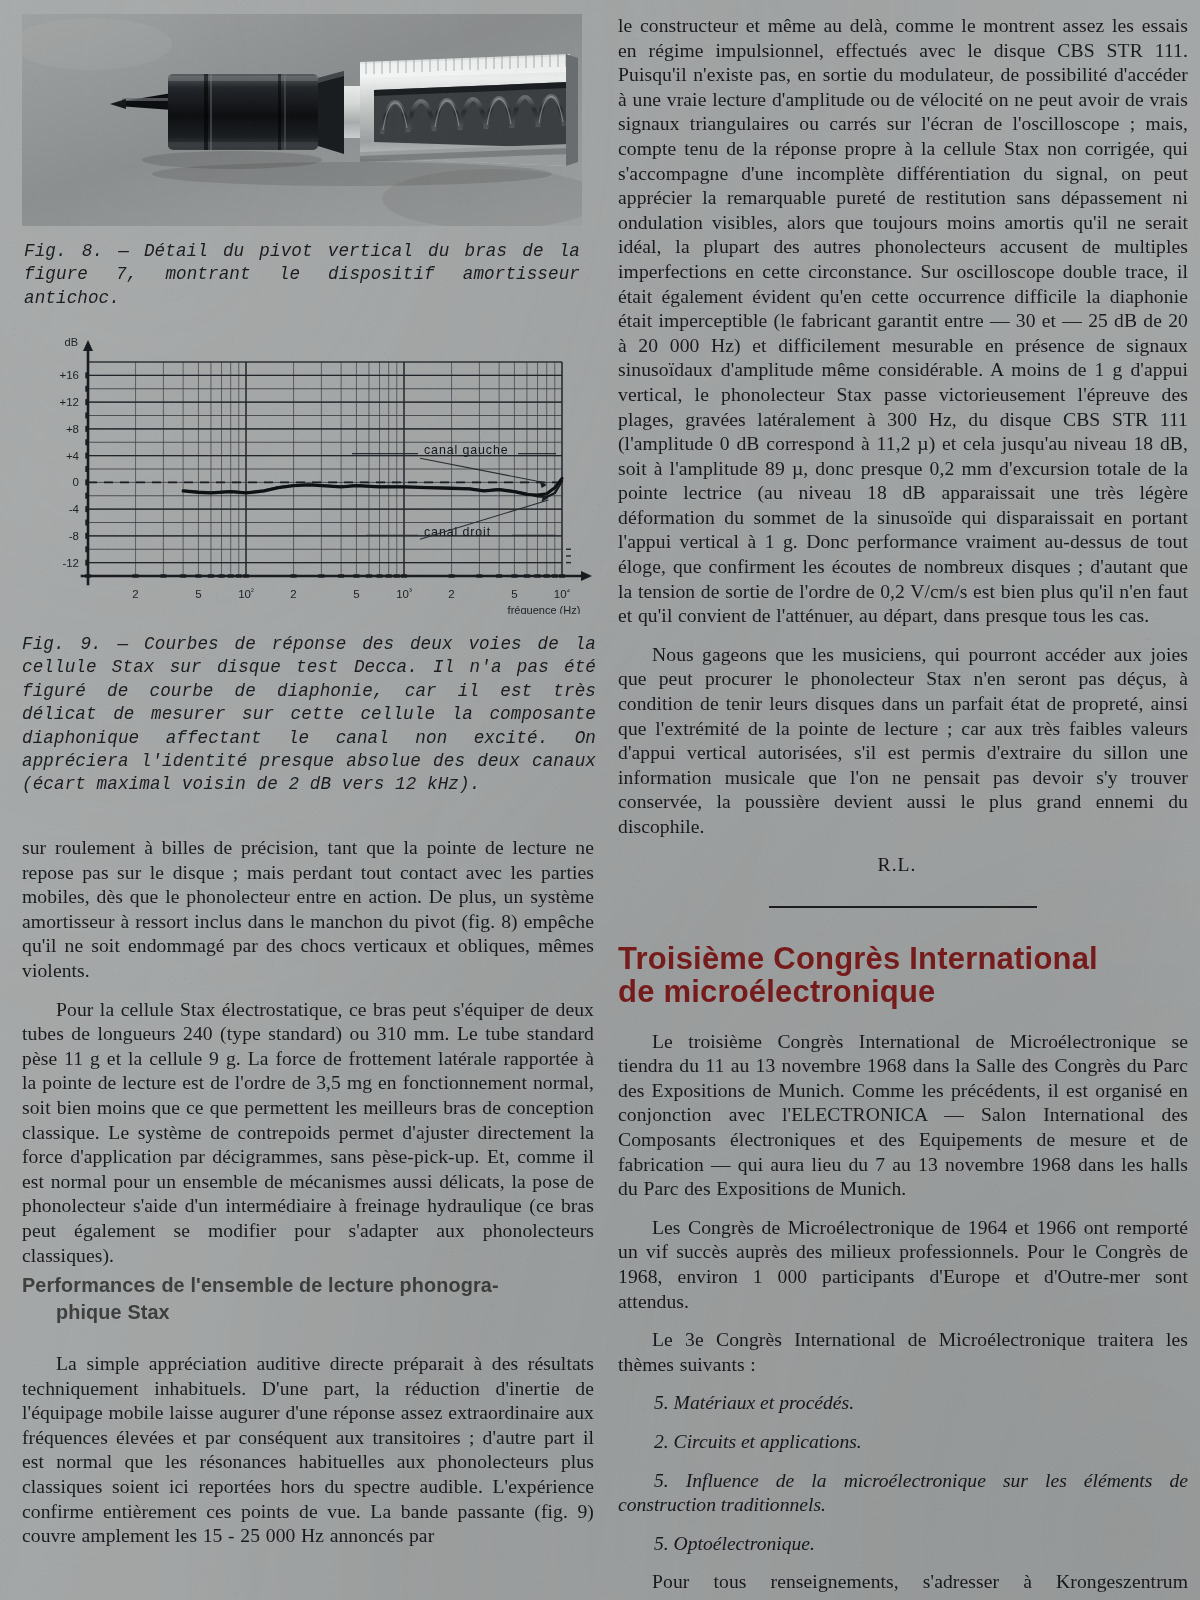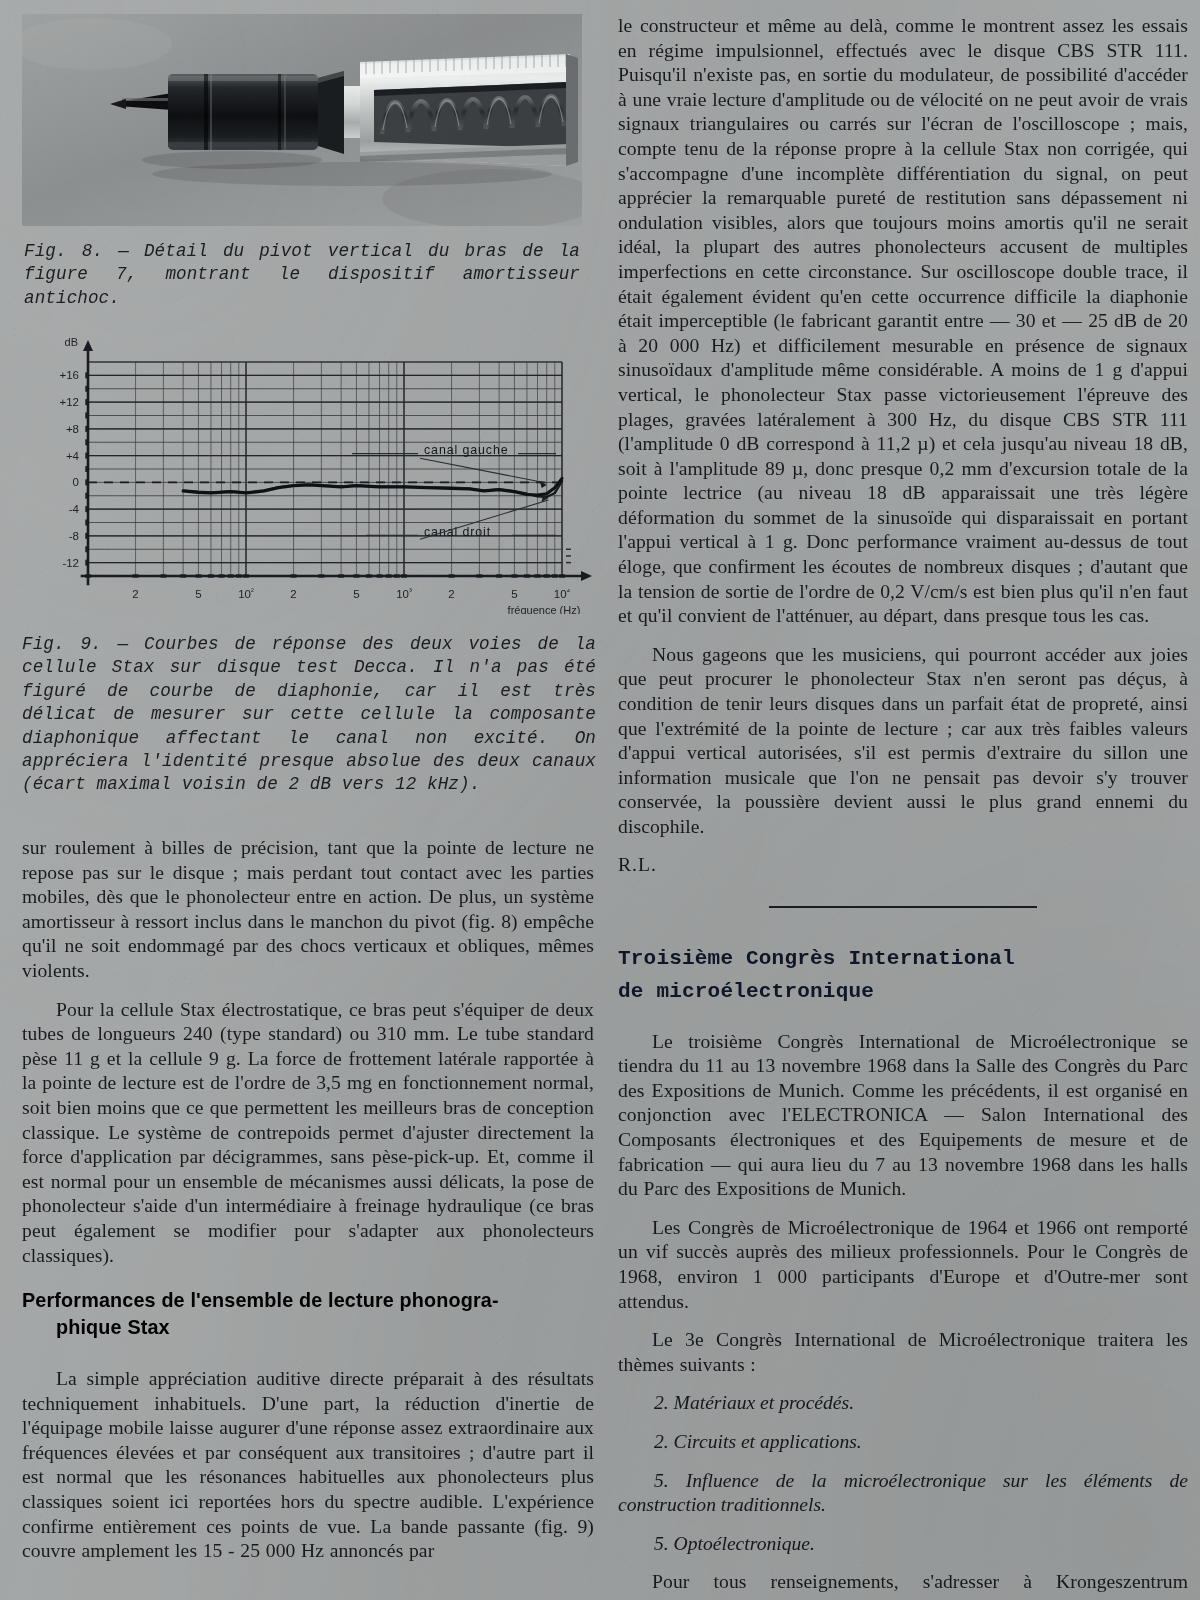--- a/index.html
+++ b/index.html
@@ -40,50 +40,50 @@
     text-align: justify;
     text-indent: 34px;
     letter-spacing: .1px;
     word-spacing: .6px;
     color: #191b1e;
   }
   p.body.cont  { text-indent: 0; }
 
   h2.section {
     margin: 0 0 22px 0;
-    font-family: Liberation Mono, monospace;
+    font-family: Liberation Sans, sans-serif;
     font-weight: bold;
-    font-size: 21px;
+    font-size: 31px;
     line-height: 33px;
     letter-spacing: .2px;
-    color: #0f172a;
+    color: #7f1d1d;
   }
   h3.subhead {
-    margin: 15px 0 26px 0;
+    margin: 0 0 26px 0;
     font-family: "Liberation Sans", sans-serif;
     font-weight: bold;
     font-size: 19.8px;
     line-height: 27px;
     letter-spacing: .15px;
     text-indent: 0;
-    color: #000000;
+    color: #404040;
   }
   h3.subhead .ind { display: block; padding-left: 34px; }
 
   .caption {
     font-family: Liberation Mono, monospace;
     font-style: italic;
     font-size: 17.6px;
     line-height: 23.4px;
     letter-spacing: .1px;
     color: #1b1d20;
     margin: 0;
     text-align: justify;
   }
-  .sig { text-align: left; font-size: 19.6px; margin: 6px 12px 0 0; letter-spacing: 1px; }
+  .sig { text-align: center; font-size: 19.6px; margin: 6px 12px 0 0; letter-spacing: 1px; }
   .rule {
     width: 268px; height: 0;
     border-top: 2.4px solid #1d1f21;
     margin: 30px auto 34px auto;
   }
   ol.themes { margin: 0; padding: 0; list-style: none; }
   ol.themes li {
     font-style: italic;
     font-size: 19.6px;
     line-height: 24.6px;
@@ -445,21 +445,21 @@
     <h2 class="section">
       <span>Troisième Congrès International</span><br>
       <span>de microélectronique</span>
     </h2>
 
     <p class="body">Le troisième Congrès International de Microélectronique se tiendra du 11 au 13 novembre 1968 dans la Salle des Congrès du Parc des Expositions de Munich. Comme les précédents, il est organisé en conjonction avec l'ELECTRONICA — Salon International des Composants électroniques et des Equipements de mesure et de fabrication — qui aura lieu du 7 au 13 novembre 1968 dans les halls du Parc des Expositions de Munich.</p>
     <p class="body">Les Congrès de Microélectronique de 1964 et 1966 ont remporté un vif succès auprès des milieux professionnels. Pour le Congrès de 1968, environ 1 000 participants d'Europe et d'Outre-mer sont attendus.</p>
     <p class="body">Le 3e Congrès International de Microélectronique traitera les thèmes suivants :</p>
 
     <ol class="themes">
-      <li>2. Matériaux et procédés.</li>
+      <li>5. Matériaux et procédés.</li>
       <li>2. Circuits et applications.</li>
       <li class="wrap">5. Influence de la microélectronique sur les éléments de construction traditionnels.</li>
       <li>5. Optoélectronique.</li>
     </ol>
 
     <p class="body">Pour tous renseignements, s'adresser à Krongeszentrum Theresienhöhe, München (Allemagne Fédérale).</p>
   </div>
 
 </div>
 

